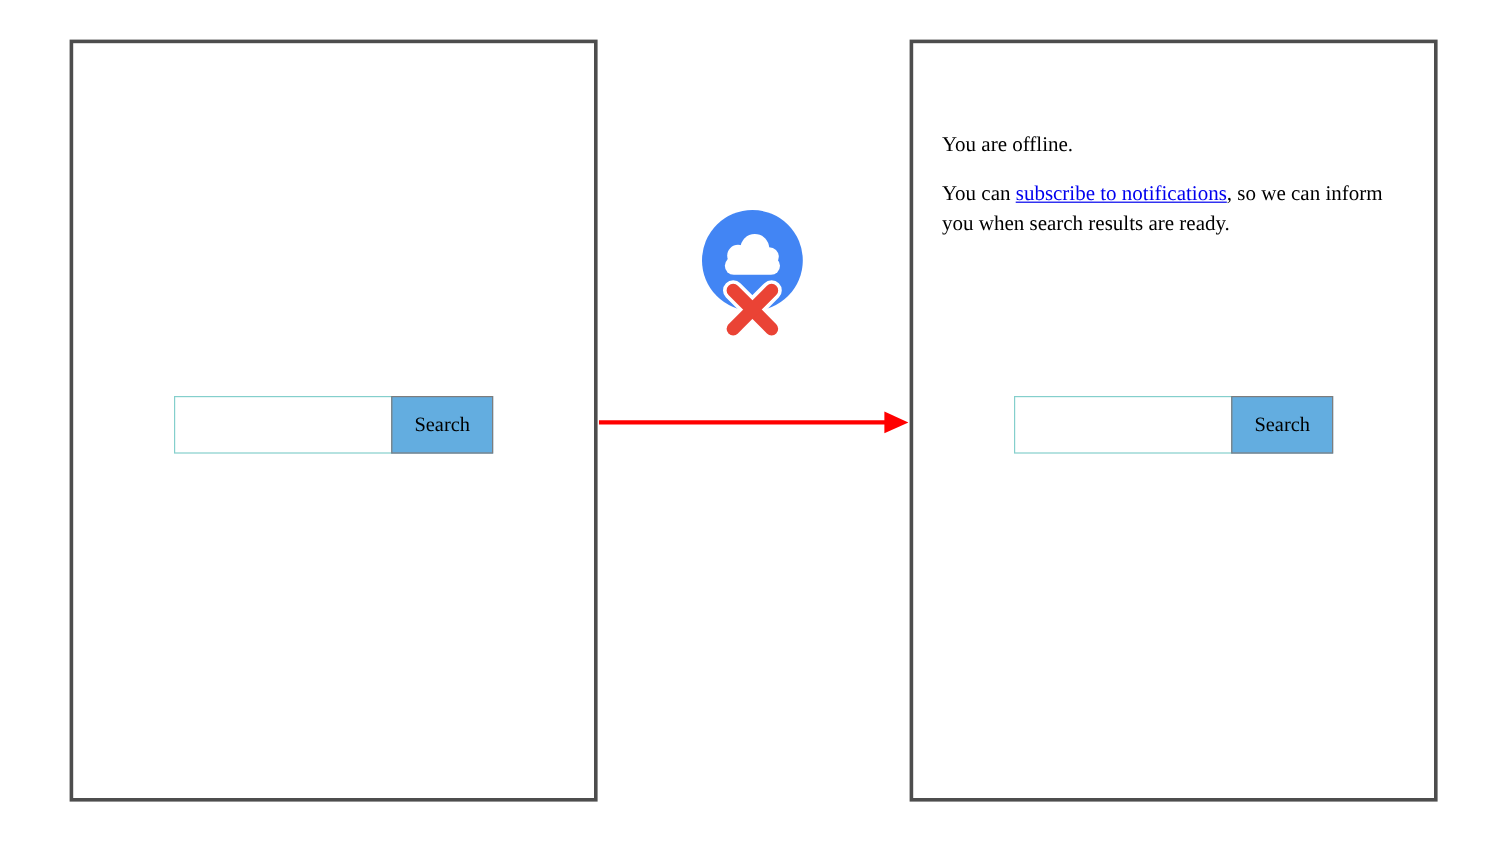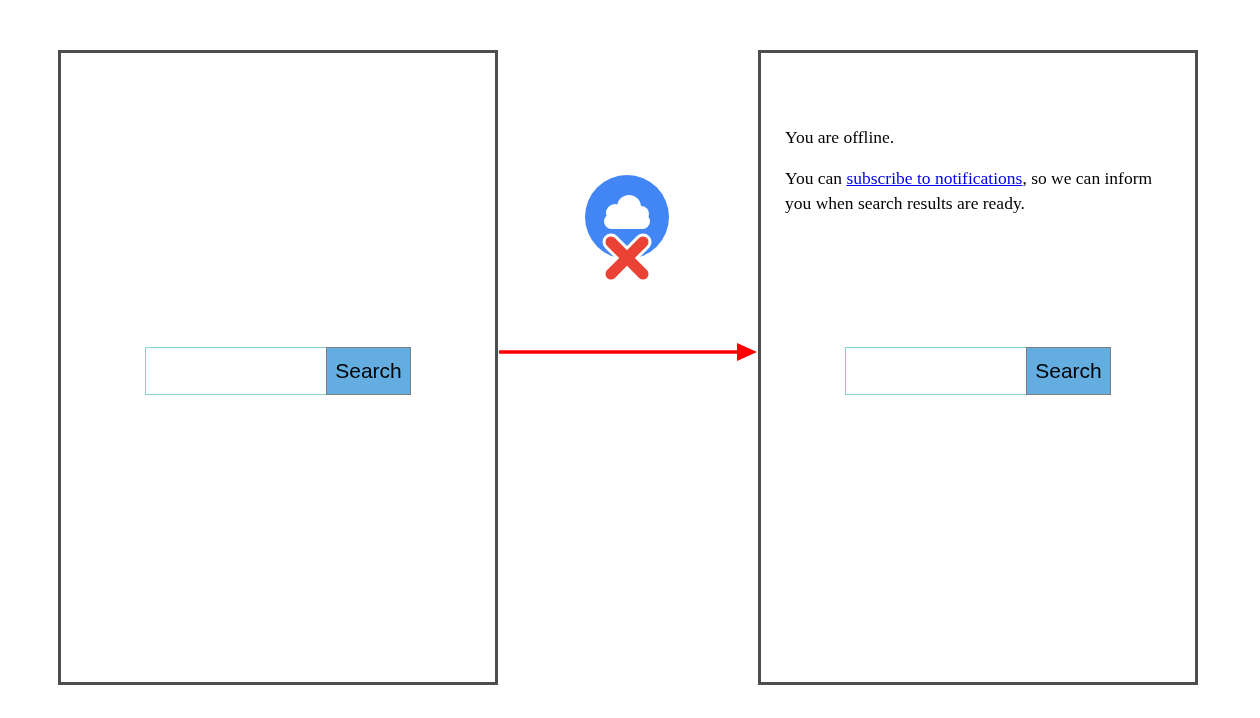--- a/index.html
+++ b/index.html
@@ -11,21 +11,21 @@
     position: relative;
     width: 1260px;
     height: 718px;
     font-family: "Liberation Serif", serif;
     color: #000000;
   }
 
   
   .app-panel {
     position: absolute;
-    top: 50px;
+    top: 33px;
     width: 434px;
     height: 629px;
     border: 3px solid #4d4d4d;
     background: #ffffff;
   }
   .app-panel.left  { left: 58px; }
   .app-panel.right { left: 758px; }
 
   
   .search-bar {
@@ -46,22 +46,22 @@
     padding: 0 6px;
     outline: none;
     box-sizing: content-box;
   }
   .search-button {
     width: 85px;
     height: 48px;
     margin-left: -1px;
     background: #63ade0;
     border: 1px solid #7d7d7d;
-    font-family: Liberation Sans, sans-serif;
-    font-size: 21px;
+    font-family: Liberation Serif, serif;
+    font-size: 17px;
     color: #000000;
     cursor: pointer;
   }
 
   
   .offline-text {
     position: absolute;
     top: 56px;
     left: 24px;
     width: 388px;

